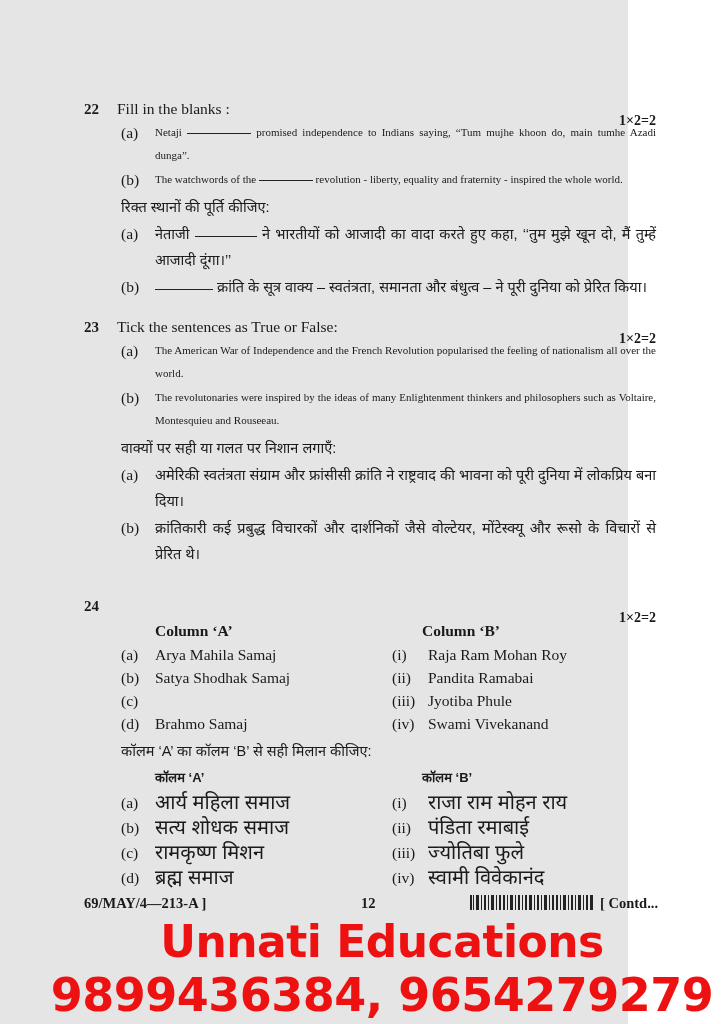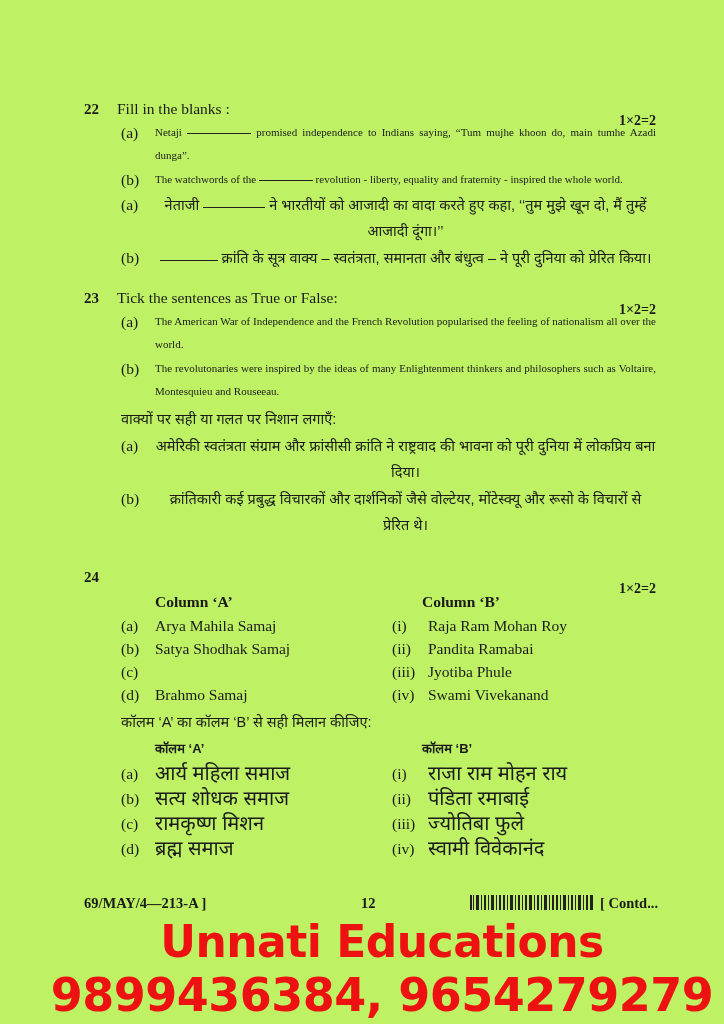--- a/index.html
+++ b/index.html
@@ -13,23 +13,23 @@
     height: 1024px;
     position: relative;
     overflow: hidden;
     font-family: "Liberation Serif", "DejaVu Serif", serif;
     color: #1a1a1a;
   }
 
   .page {
     position: absolute;
     left: 0; top: 0;
-    width: 724px;
+    width: 628px;
     height: 1024px;
-    background: #bef264;
+    background: #e5e5e5;
   }
 
   .content {
     position: absolute;
     left: 84px;
     top: 98px;
     width: 572px;
   }
 
   
@@ -89,21 +89,20 @@
     text-align: justify;
     text-justify: inter-word;
   }
   .sub-body.nojust { text-align: left; }
 
   .sub.hi .sub-label,
   .sub.hi .sub-body { line-height: 26px; }
   .sub.hi .sub-body {
     font-family: "Liberation Sans", "DejaVu Sans", sans-serif;
     font-size: 14.5px;
-    text-align: center;
   }
 
   
   .inst {
     margin-left: 37px;
     margin-top: 3px;
     margin-bottom: 1px;
     font-family: "Liberation Sans", "DejaVu Sans", sans-serif;
     font-size: 14.5px;
     line-height: 26px;
@@ -271,20 +270,21 @@
       <div class="sub">
         <span class="sub-label">(a)</span>
         <div class="sub-body"><span>Netaji</span> <span class="blank w1"></span> <span>promised independence to Indians saying, “Tum mujhe khoon do, main tumhe Azadi dunga”.</span></div>
       </div>
 
       <div class="sub">
         <span class="sub-label">(b)</span>
         <div class="sub-body"><span>The watchwords of the</span> <span class="blank w2"></span> <span>revolution - liberty, equality and fraternity - inspired the whole world.</span></div>
       </div>
 
+      <div class="inst">रिक्त स्थानों की पूर्ति कीजिए:</div>
 
       <div class="sub hi">
         <span class="sub-label">(a)</span>
         <div class="sub-body"><span>नेताजी</span> <span class="blank w3"></span> <span>ने भारतीयों को आजादी का वादा करते हुए कहा, ‘‘तुम मुझे खून दो, मैं तुम्हें आजादी दूंगा।’’</span></div>
       </div>
 
       <div class="sub hi">
         <span class="sub-label">(b)</span>
         <div class="sub-body nojust"><span class="blank w4"></span> <span>क्रांति के सूत्र वाक्य – स्वतंत्रता, समानता और बंधुत्व – ने पूरी दुनिया को प्रेरित किया।</span></div>
       </div>

